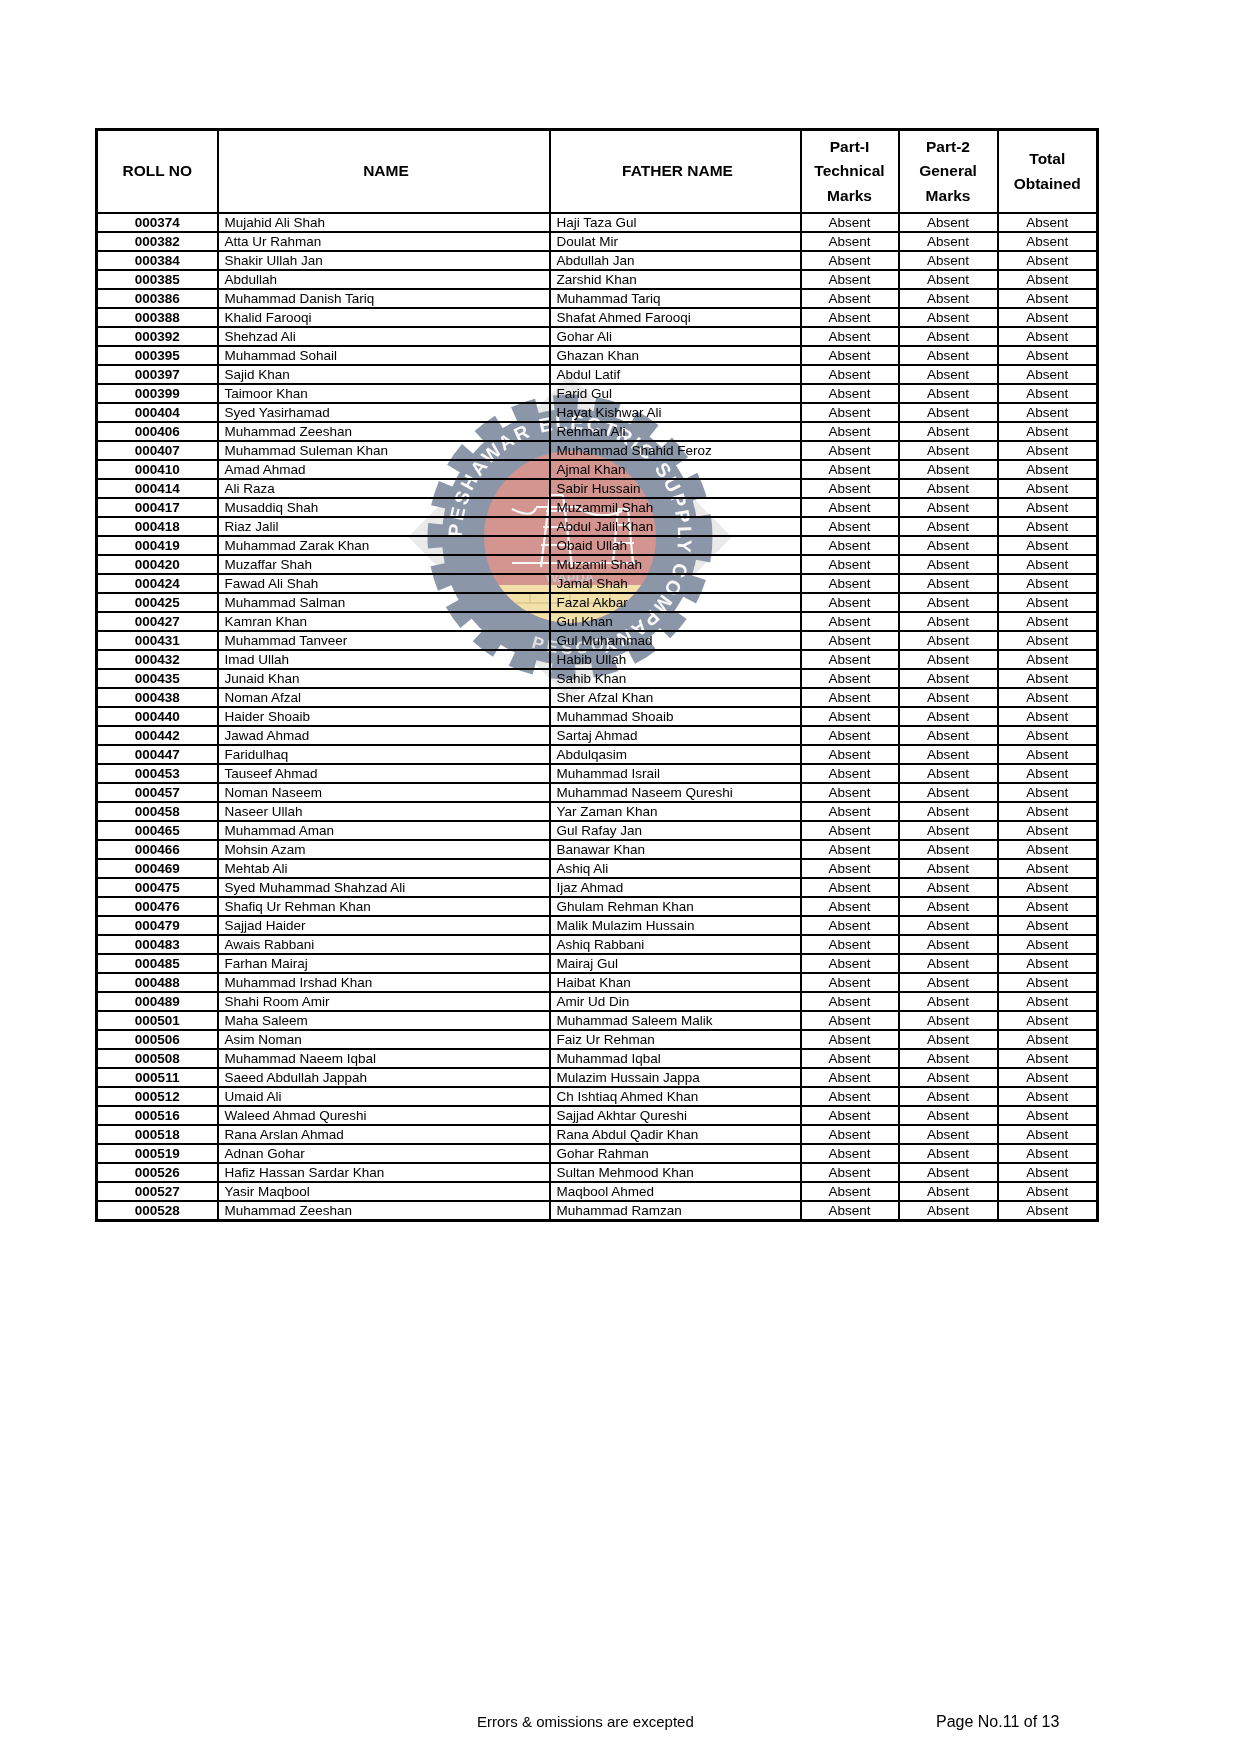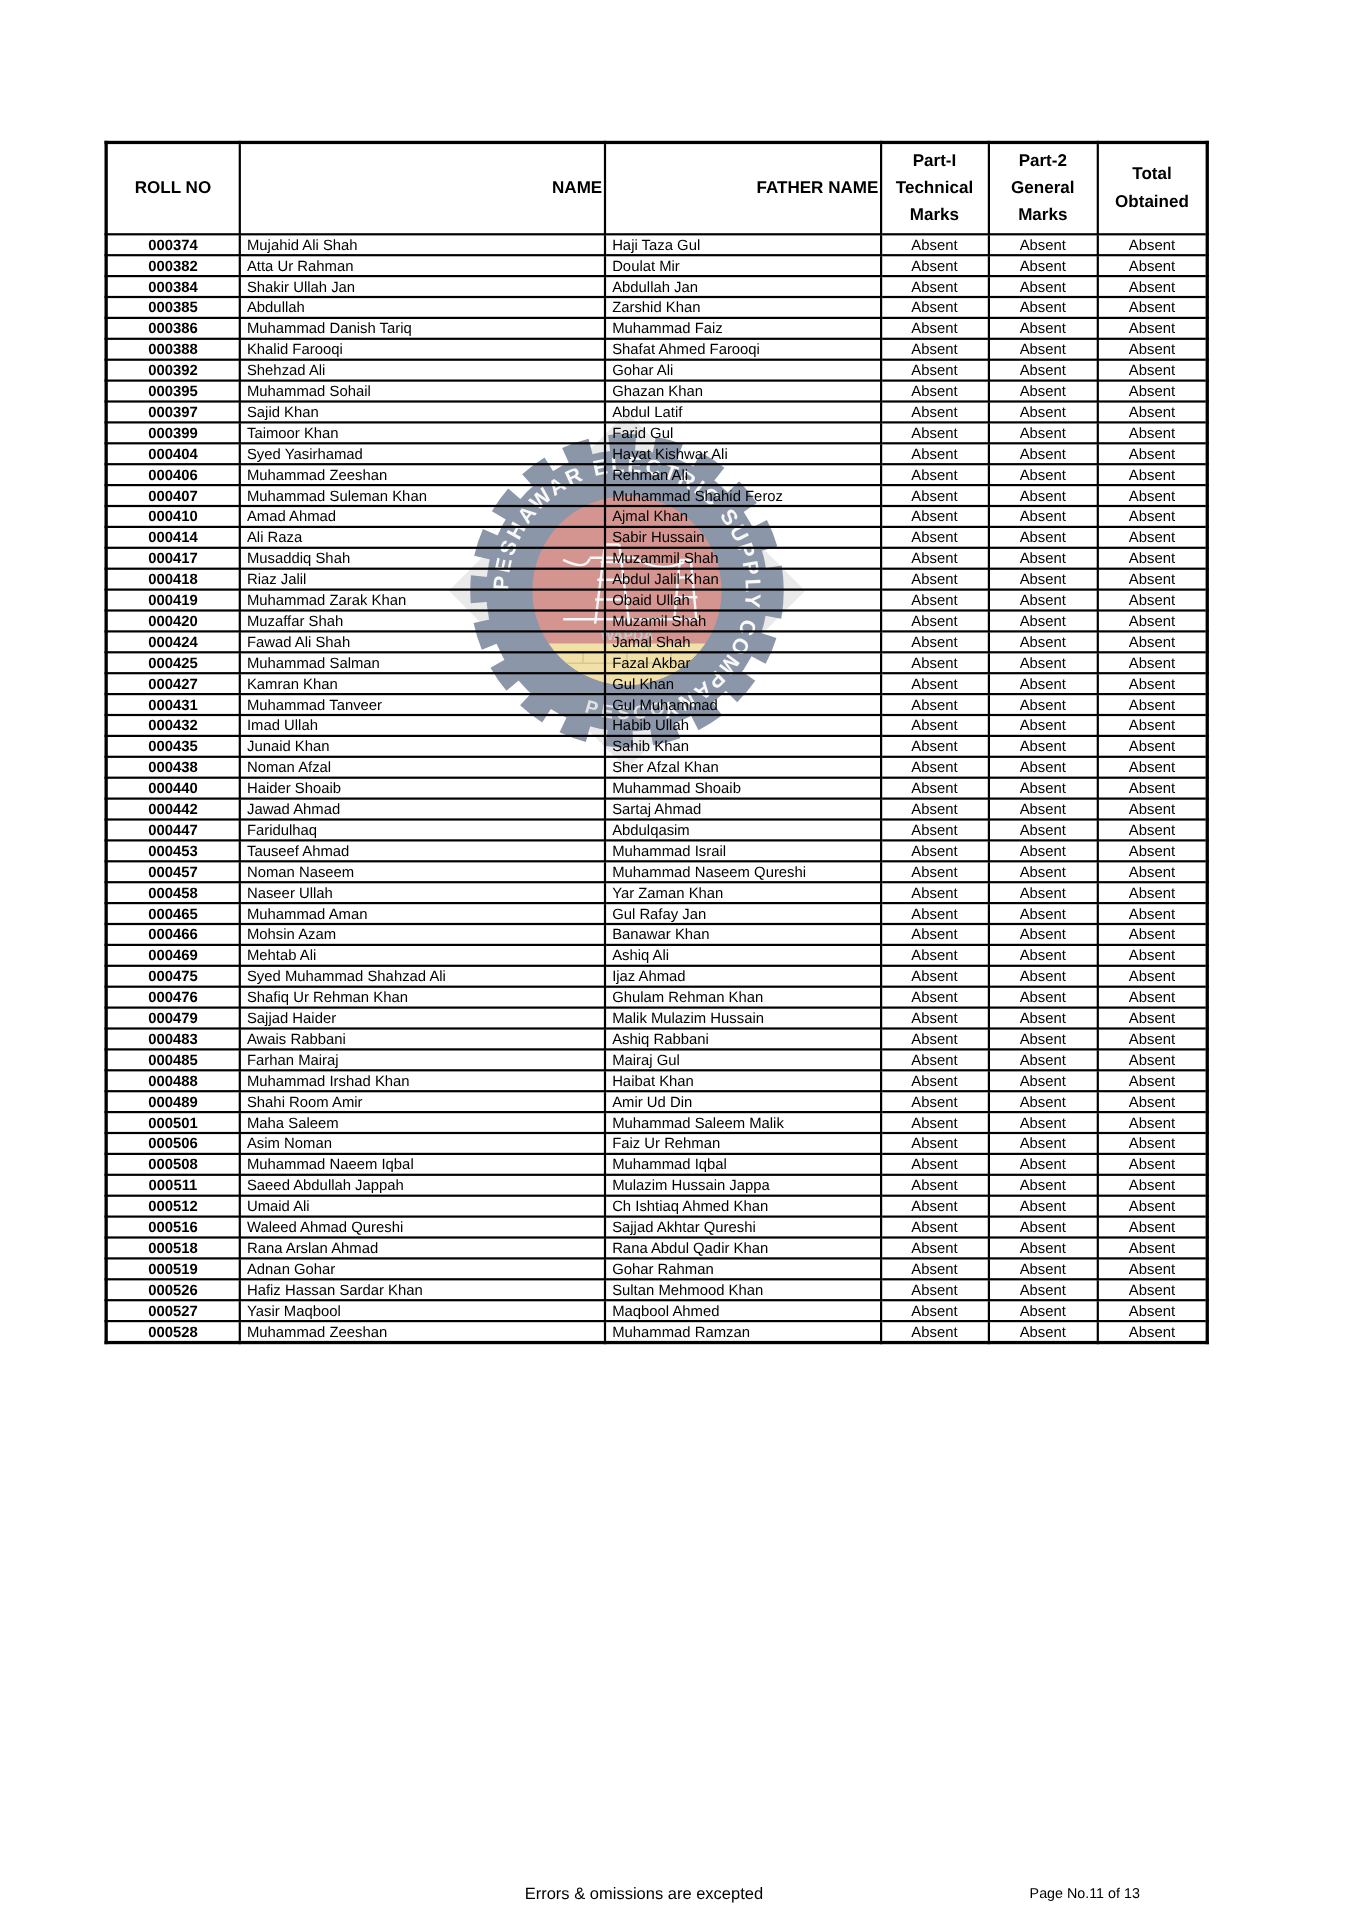--- a/index.html
+++ b/index.html
@@ -17,28 +17,28 @@
     border-collapse:collapse;table-layout:fixed;background:transparent;
     border:3px solid #000;
   }
   .results th,.results td{
     border:2px solid #000;overflow:hidden;white-space:nowrap;
   }
   .results thead th{
     height:79px;font-size:15.5px;font-weight:bold;vertical-align:middle;
     white-space:pre-line;line-height:1.55;text-align:center;
   }
-  .results thead th.h-left{text-align:right;padding-left:6px;}
+  .results thead th.h-left{text-align:center;padding-left:6px;}
   .results tbody tr{height:15px;}
   .results tbody td{font-size:13.5px;line-height:17px;padding:0;vertical-align:middle;}
   .c-roll{font-weight:bold;text-align:center;font-size:13px;}
   .c-name,.c-father{text-align:left;padding-left:6px !important;}
   .c-mark{text-align:center;}
   .footer-note{position:absolute;top:1713px;left:477px;font-size:15px;z-index:1;text-align:center;}
-  .page-number{position:absolute;top:1713px;left:936px;font-size:13px;z-index:1;}
+  .page-number{position:absolute;top:1713px;left:936px;font-size:16px;z-index:1;}
 </style>
 </head>
 <body>
 
 <svg class="watermark" viewBox="0 0 340 340" xmlns="http://www.w3.org/2000/svg">
   <defs>
     <path id="ringpath" d="M 62,170 a 108,108 0 1 1 216,0 a 108,108 0 1 1 -216,0"></path>
     <path id="bottompath" d="M 72,232 A 115,115 0 0 0 268,232"></path>
     <clipPath id="innerclip">
         <circle cx="170" cy="170" r="86"></circle>
@@ -125,21 +125,21 @@
     <td class="c-roll">000385</td>
     <td class="c-name">Abdullah</td>
     <td class="c-father">Zarshid Khan</td>
     <td class="c-mark">Absent</td>
     <td class="c-mark">Absent</td>
     <td class="c-mark">Absent</td>
   </tr>
       <tr>
     <td class="c-roll">000386</td>
     <td class="c-name">Muhammad Danish Tariq</td>
-    <td class="c-father">Muhammad Faiz</td>
+    <td class="c-father">Muhammad Tariq</td>
     <td class="c-mark">Absent</td>
     <td class="c-mark">Absent</td>
     <td class="c-mark">Absent</td>
   </tr>
       <tr>
     <td class="c-roll">000388</td>
     <td class="c-name">Khalid Farooqi</td>
     <td class="c-father">Shafat Ahmed Farooqi</td>
     <td class="c-mark">Absent</td>
     <td class="c-mark">Absent</td>

